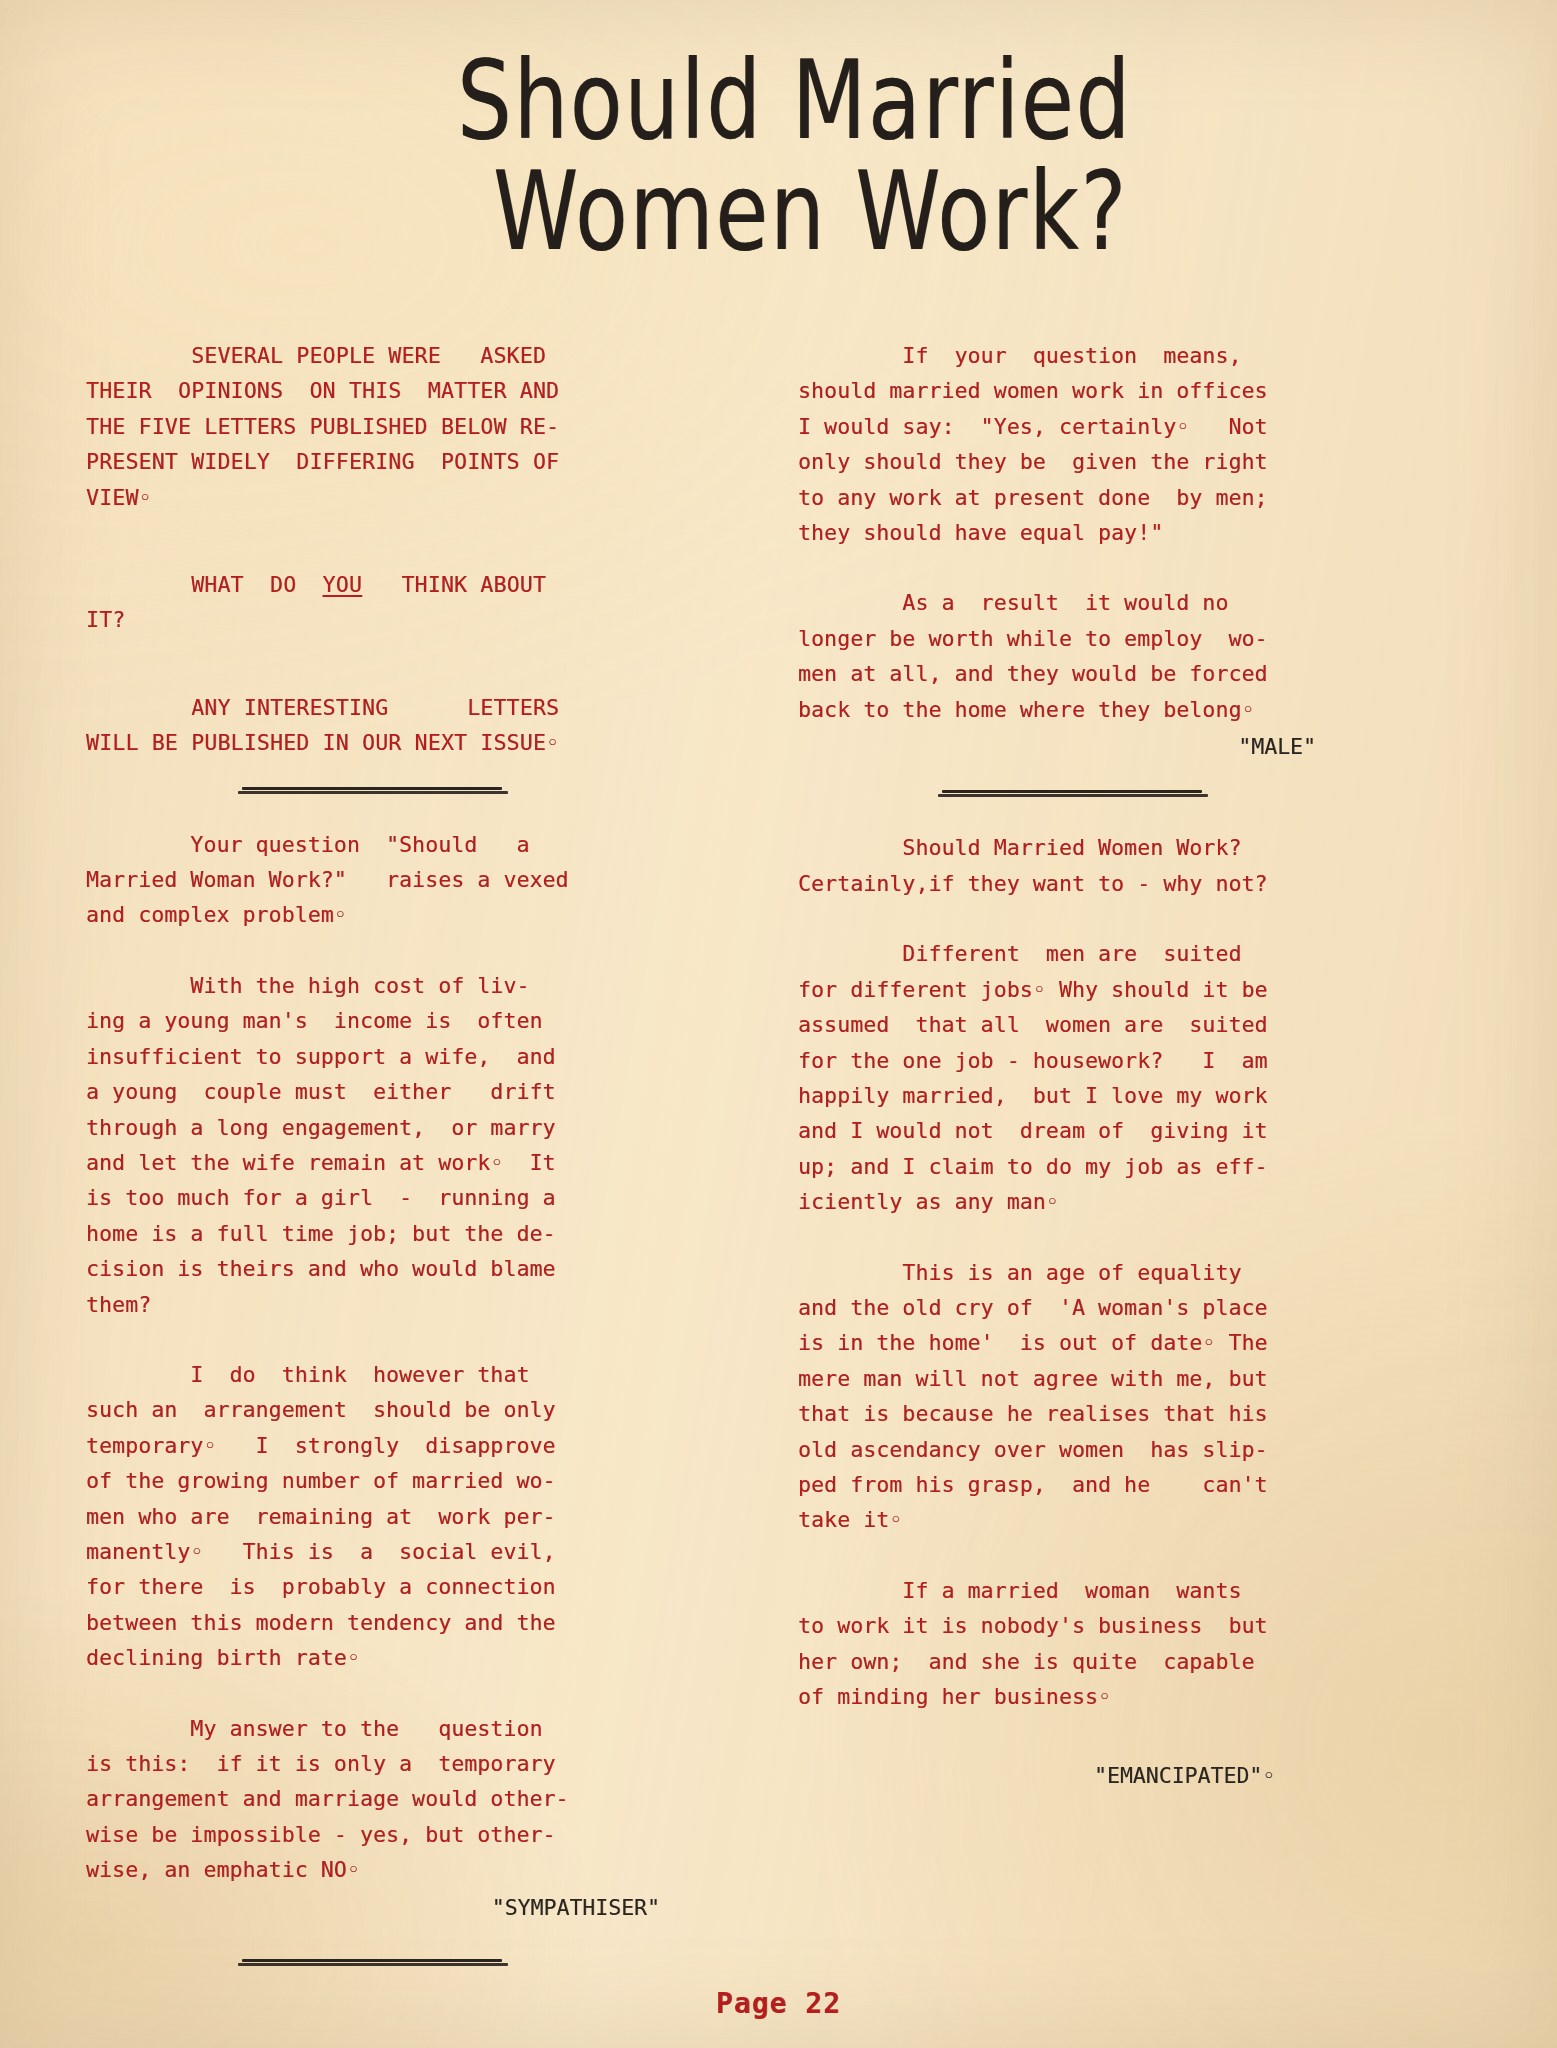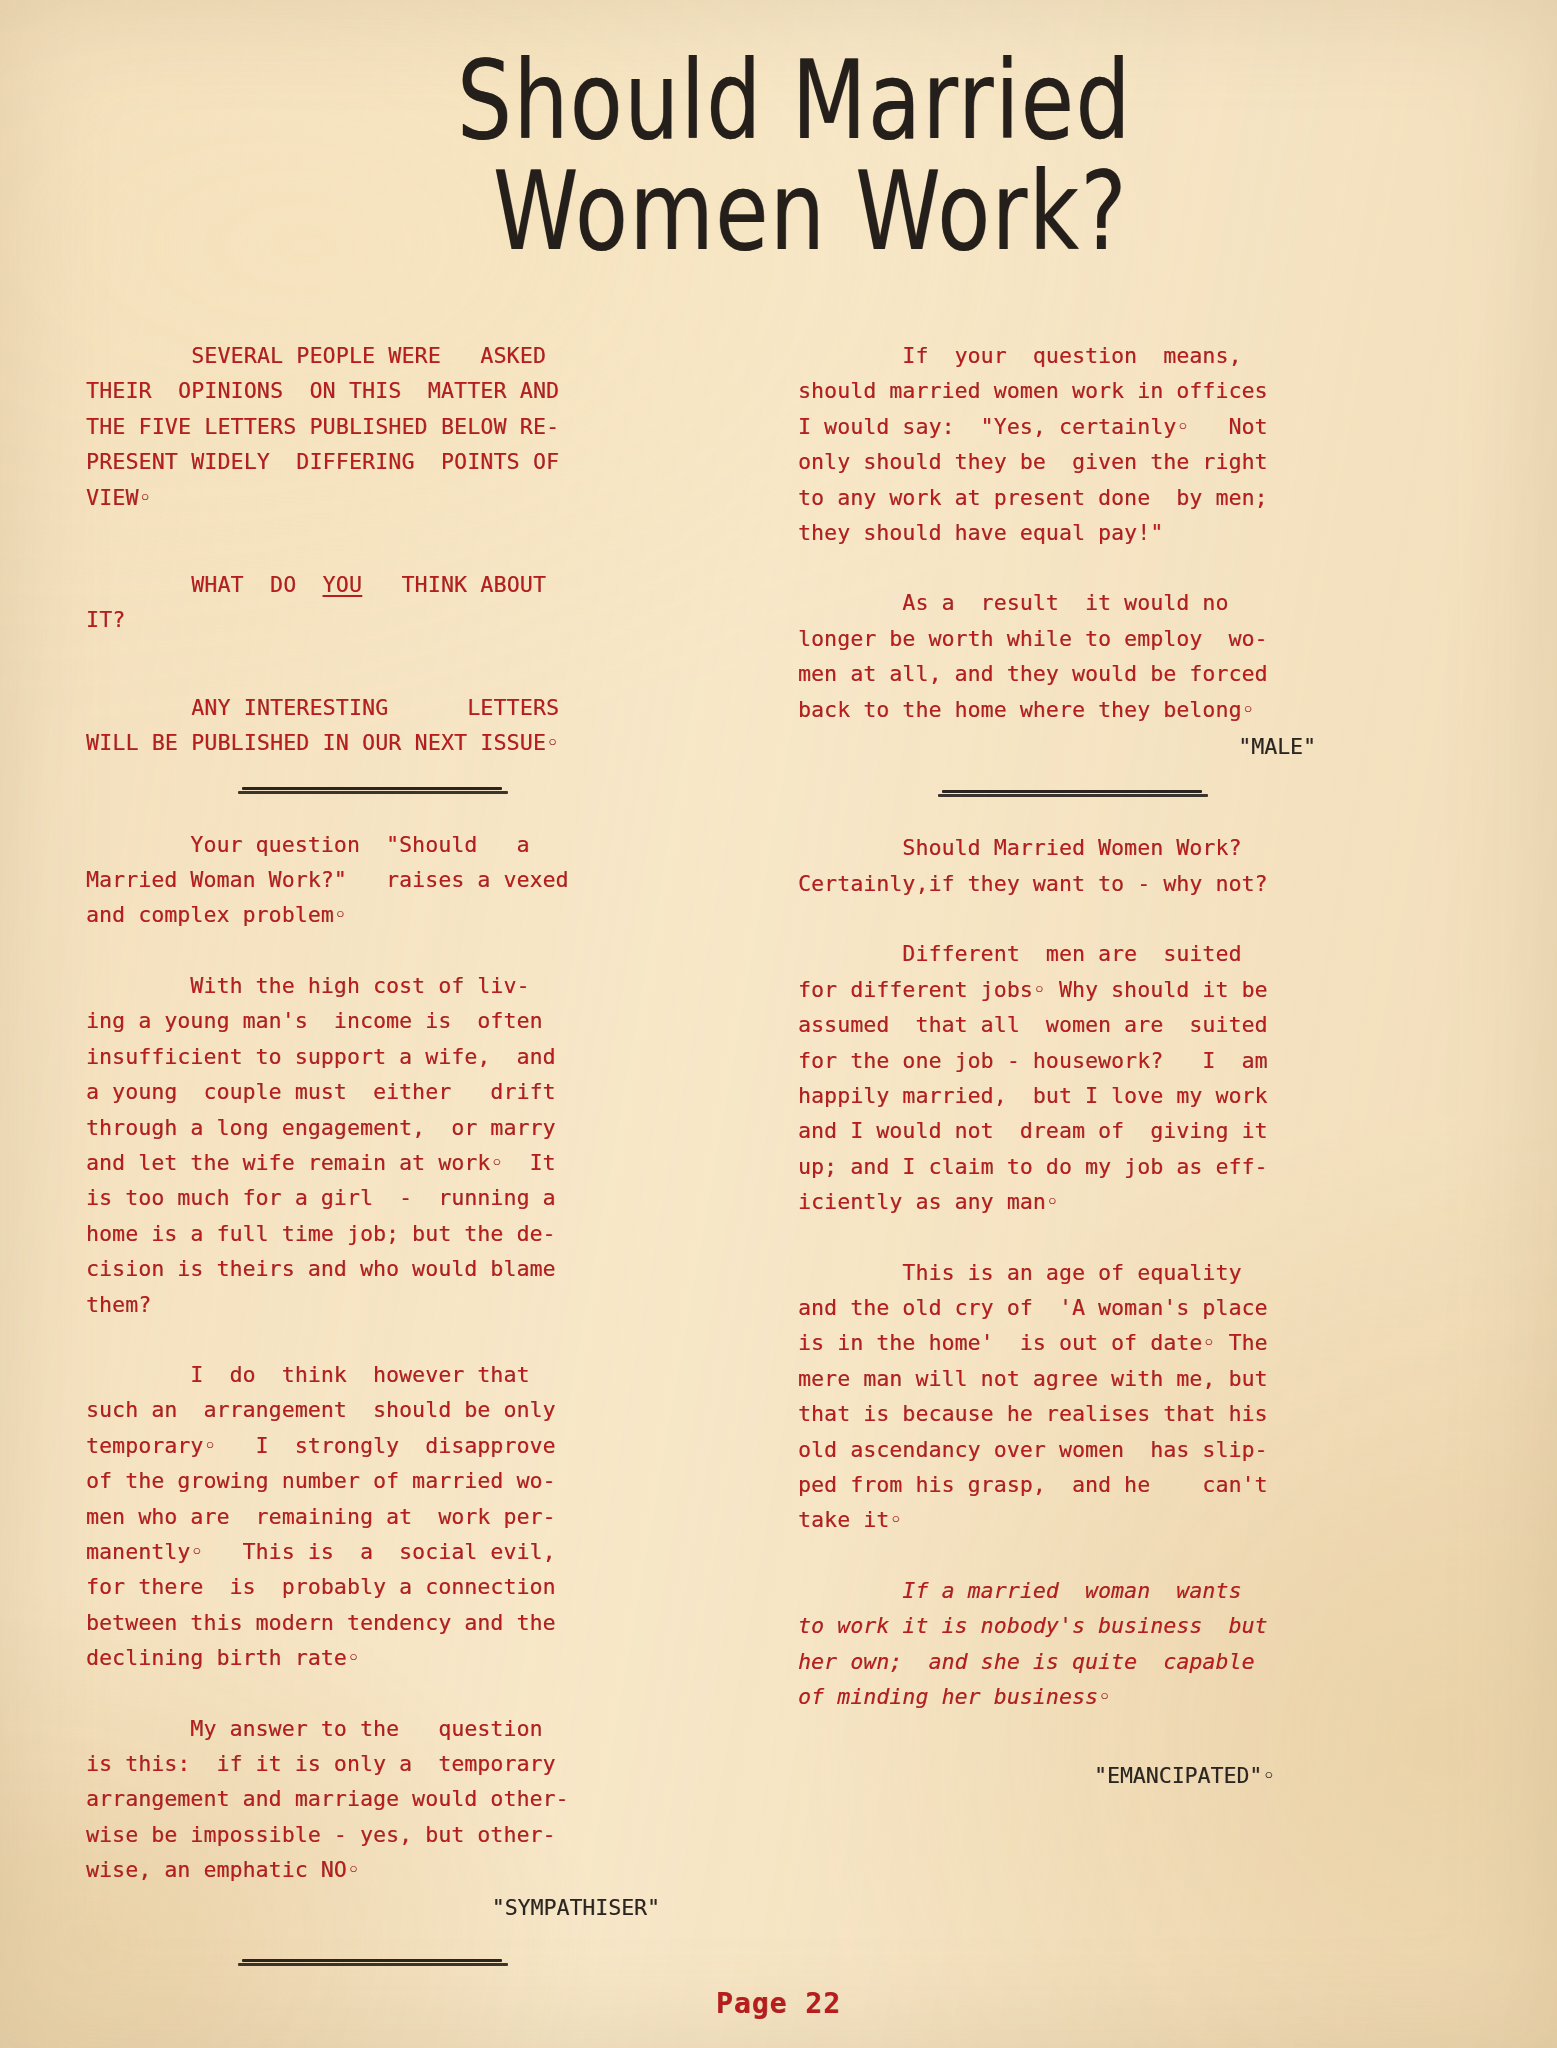--- a/index.html
+++ b/index.html
@@ -81,21 +81,21 @@
     font-size: 21.5px;
     line-height: 35.4px;
     letter-spacing: 0.1px;
     white-space: pre-wrap;
     margin: 0 0 35px 0;
     color: #b91c1c;
     text-shadow: 0.45px 0 0 rgba(43,37,32,0.42);
   }
   .para.caps { letter-spacing: 0.2px; }
   .para.tight { margin-bottom: 0; }
-  .para.gap-sm { margin-bottom: 16px; font-style: italic; }
+  .para.gap-sm { margin-bottom: 16px; }
   .para.gap-lg { margin-bottom: 52px; }
 
   .u { text-decoration: underline; text-underline-offset: 3px; }
 
   .sig {
     font-size: 21.5px;
     line-height: 35.4px;
     text-align: right;
     margin: 2px 0 0 0;
     white-space: pre-wrap;

